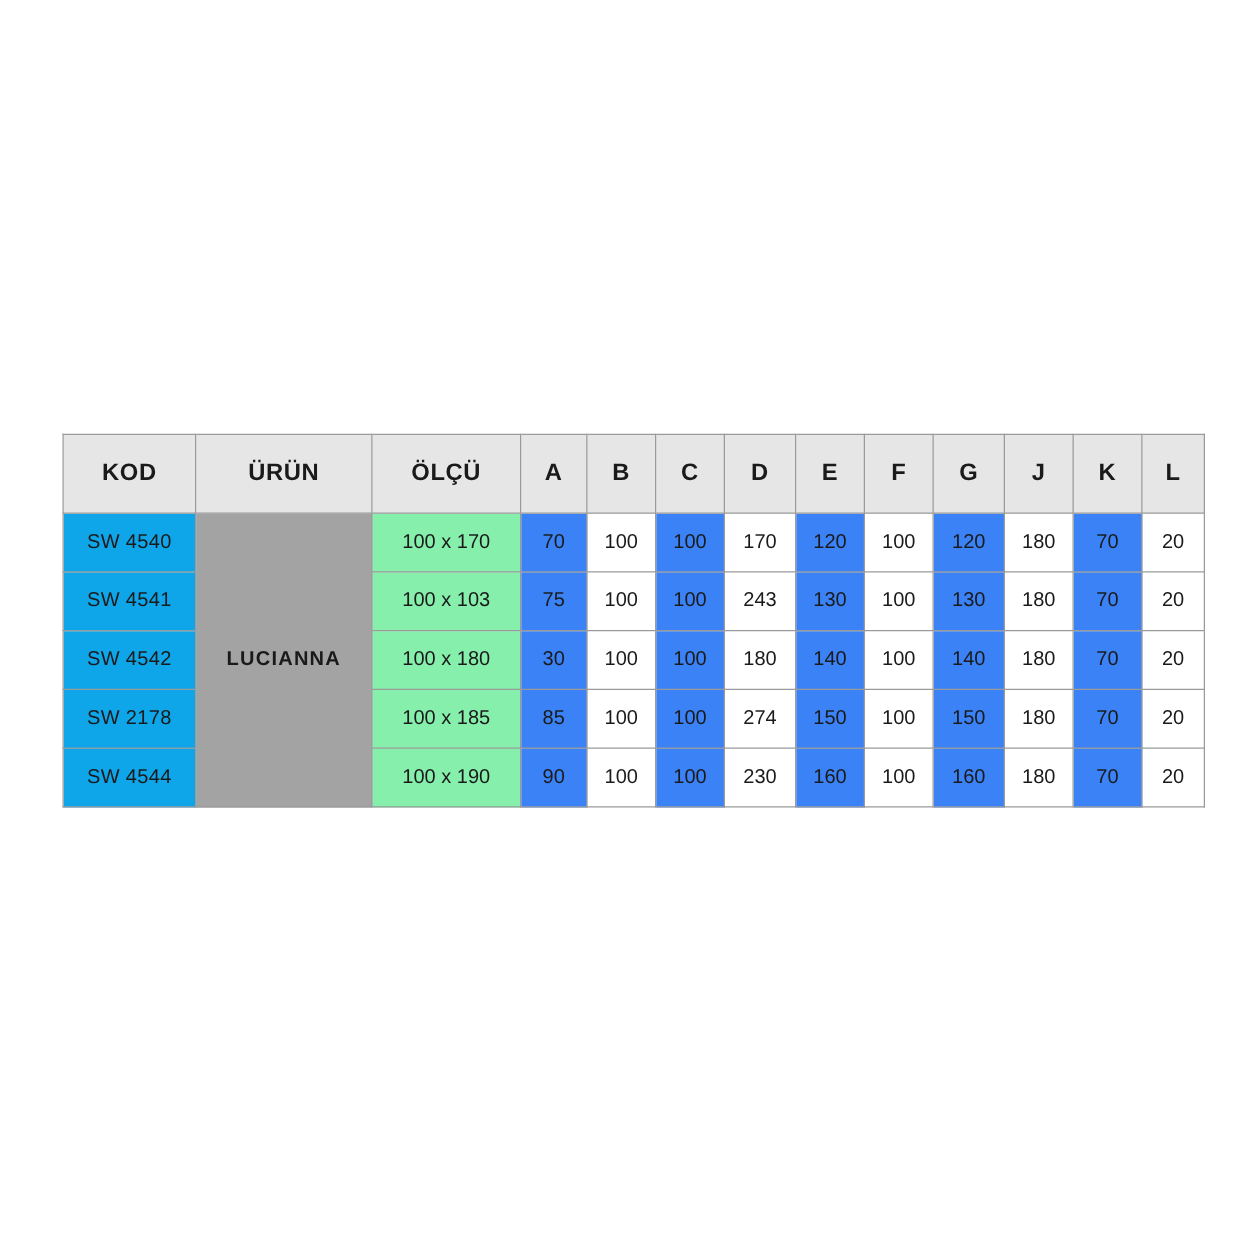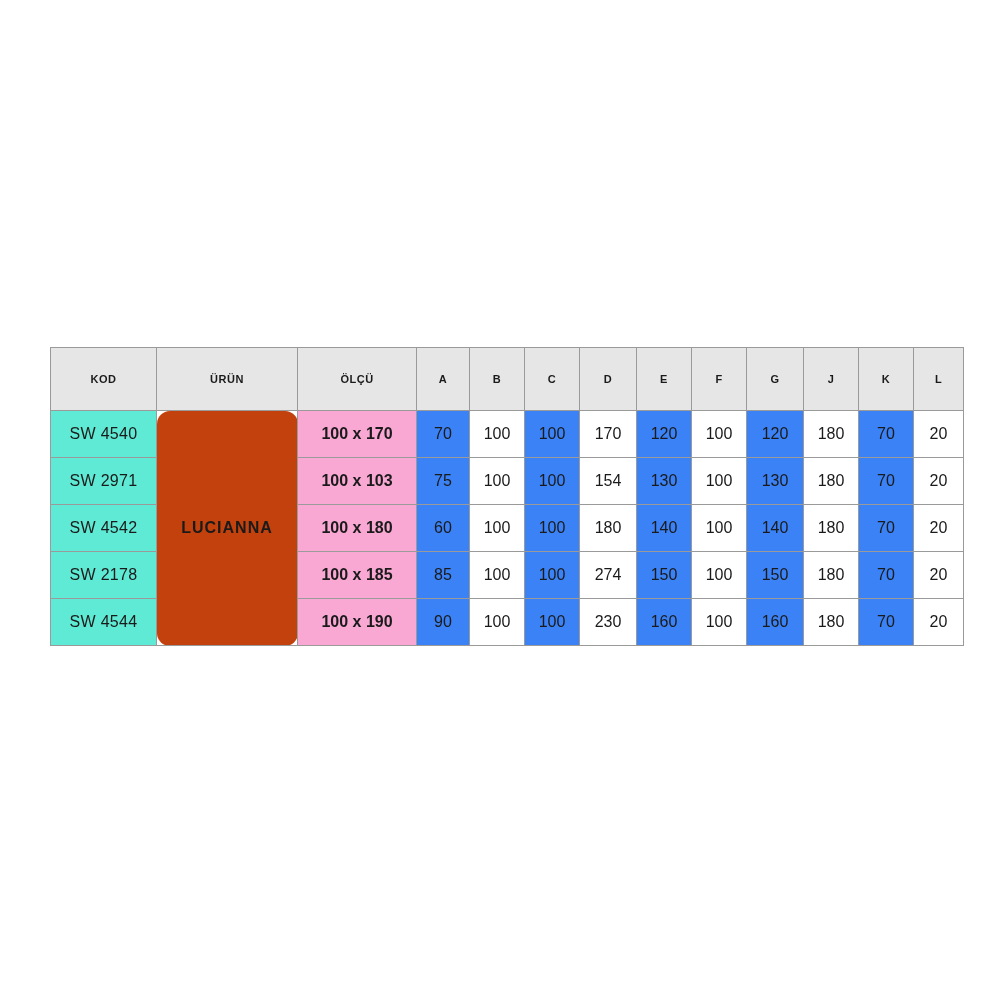--- a/index.html
+++ b/index.html
@@ -35,21 +35,21 @@
     vertical-align: middle;
     color: #1a1a1a;
     font-size: 16px;
     padding: 0;
     height: 46px;
   }
   table.spec thead th {
     height: 62px;
     background: #e6e6e6;
     font-weight: bold;
-    font-size: 11px;
+    font-size: 19px;
     letter-spacing: 0.5px;
   }
   
   .c-kod   { width: 105px; }
   .c-urun  { width: 140px; margin-left: 46px; }
   .c-olcu  { width: 118px; }
   .c-a     { width: 52px; }
   .c-b     { width: 54px; }
   .c-c     { width: 54px; }
   .c-d     { width: 56px; }
@@ -59,34 +59,33 @@
   .c-j     { width: 54px; }
   .c-k     { width: 54px; }
   .c-l     { width: 49px; }
 
   td.shade, th.shade { background: #3b82f6; }
   td.plain, th.plain { background: #ffffff; }
 
   td.kod {
     font-size: 16px;
     letter-spacing: 0.3px;
-    background: #5eead4;
+    background: #0ea5e9;
   }
   td.olcu {
-    font-weight: bold;
+    font-weight: normal;
     font-size: 16px;
-    background: #f9a8d4;
+    background: #86efac;
   }
   td.urun-cell {
-    background: #c2410c;
+    background: #a3a3a3;
     color: #1f3d7a;
     font-weight: bold;
     font-size: 16px;
     letter-spacing: 1px;
-    border-radius: 13px;
   }
   thead th.kod-h, thead th.urun-h, thead th.olcu-h {
     background: #e6e6e6;
   }
   td.num { font-size: 15px; }
 </style>
 </head>
 <body>
 
 <div class="page">
@@ -119,37 +118,37 @@
           <td class="num shade">100</td>
           <td class="num plain">170</td>
           <td class="num shade">120</td>
           <td class="num plain">100</td>
           <td class="num shade">120</td>
           <td class="num plain">180</td>
           <td class="num shade">70</td>
           <td class="num plain">20</td>
         </tr>
         <tr>
-          <td class="kod">SW 2971</td>
+          <td class="kod">SW 4541</td>
           <td class="olcu">100 x 103</td>
           <td class="num shade">75</td>
           <td class="num plain">100</td>
           <td class="num shade">100</td>
-          <td class="num plain">154</td>
+          <td class="num plain">243</td>
           <td class="num shade">130</td>
           <td class="num plain">100</td>
           <td class="num shade">130</td>
           <td class="num plain">180</td>
           <td class="num shade">70</td>
           <td class="num plain">20</td>
         </tr>
         <tr>
           <td class="kod">SW 4542</td>
           <td class="olcu">100 x 180</td>
-          <td class="num shade">60</td>
+          <td class="num shade">30</td>
           <td class="num plain">100</td>
           <td class="num shade">100</td>
           <td class="num plain">180</td>
           <td class="num shade">140</td>
           <td class="num plain">100</td>
           <td class="num shade">140</td>
           <td class="num plain">180</td>
           <td class="num shade">70</td>
           <td class="num plain">20</td>
         </tr>

